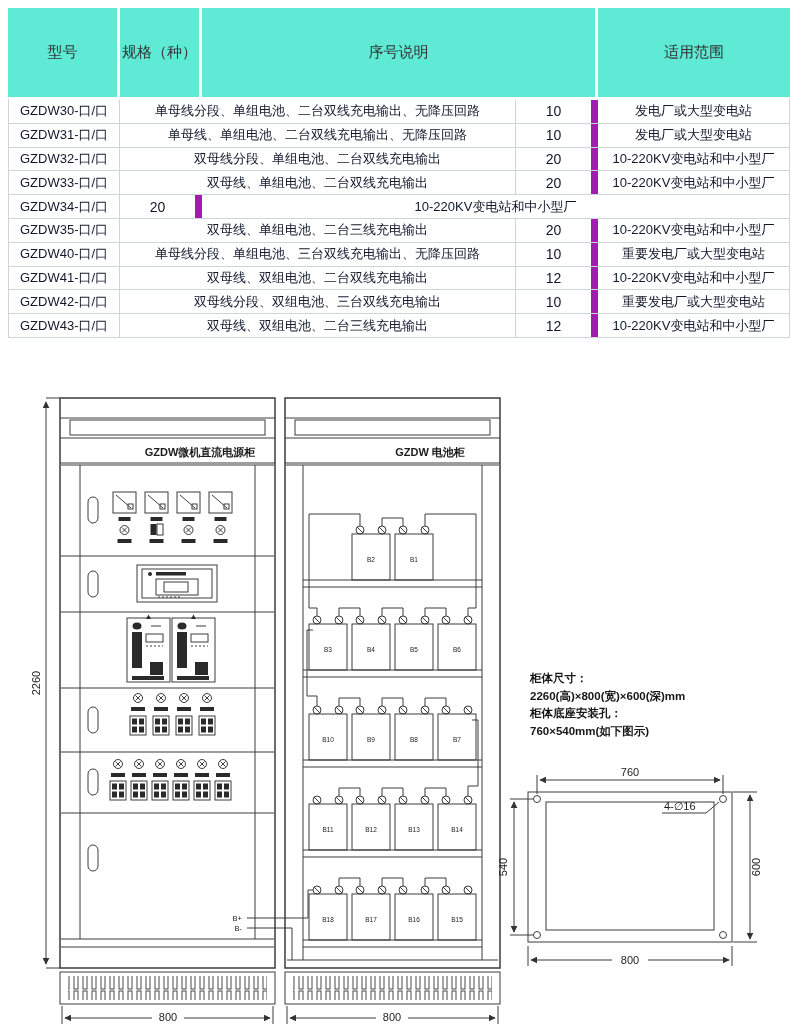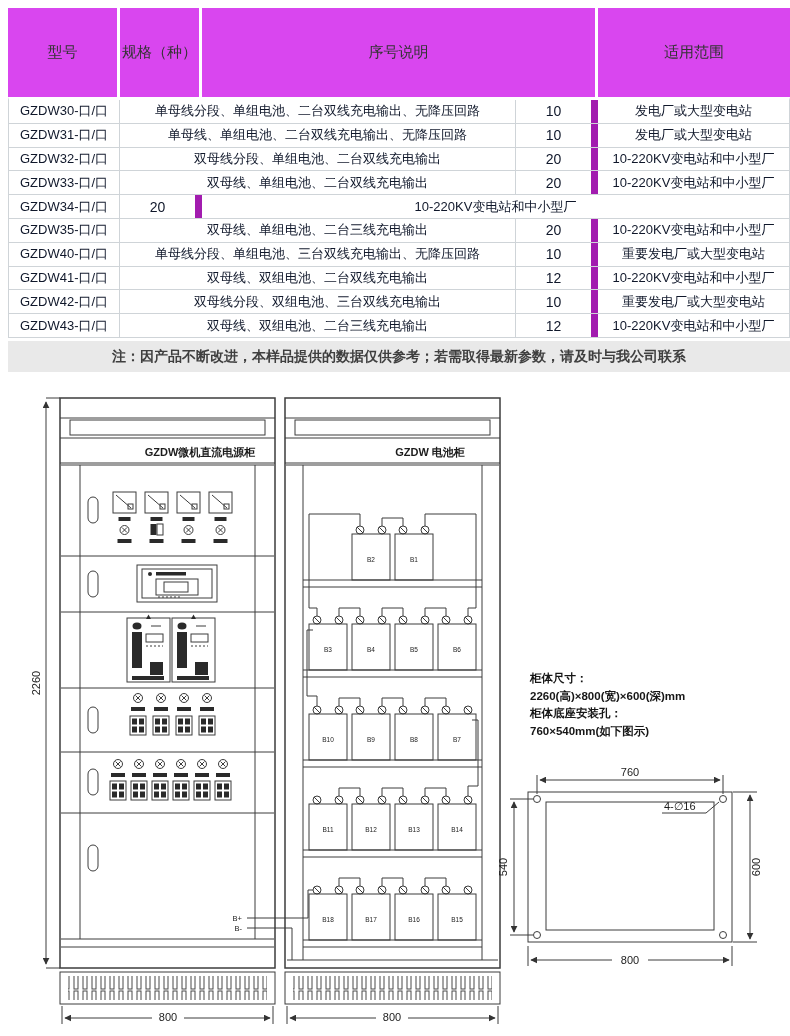--- a/index.html
+++ b/index.html
@@ -1,21 +1,21 @@
 <!DOCTYPE html>
 <html><head>
 <meta charset="utf-8">
 <style>
   html,body{margin:0;padding:0;background:#fff;}
   .page{position:relative;width:790px;height:1036px;background:#fff;overflow:hidden;
         font-family:"Liberation Sans","DejaVu Sans",sans-serif;}
   
   .spec{position:absolute;left:8px;top:8px;width:782px;}
   .thead{display:flex;height:89px;}
-  .th{box-sizing:border-box;background:#d946ef;display:flex;align-items:center;justify-content:center;
+  .th{box-sizing:border-box;background:#5eead4;display:flex;align-items:center;justify-content:center;
       font-size:15px;color:#333;}
   .th1{width:112px;border-right:3px solid #fff;}
   .th2{width:396px;border-right:3px solid #fff;}
   .th3{width:82px;border-right:3px solid #fff;}
   .th4{flex:1;}
   .tbody{border-top:3px solid #fff;border-left:1px solid #cfd4d8;border-right:1px solid #cfd4d8;}
   .tr{display:flex;height:22.8px;border-bottom:1px solid #cfd4d8;}
   .td{box-sizing:border-box;display:flex;align-items:center;justify-content:center;
       font-size:13px;color:#0f172a;white-space:nowrap;overflow:hidden;}
   .td1{width:111px;border-right:1px solid #cfd4d8;justify-content:flex-start;padding-left:11px;}
@@ -105,21 +105,20 @@
       </div>
       <div class="tr">
         <div class="td td1">GZDW43-口/口</div>
         <div class="td td2">双母线、双组电池、二台三线充电输出</div>
         <div class="td td3">12</div>
         <div class="td td4">10-220KV变电站和中小型厂</div>
       </div>
     </div>
   </div>
 
-  <div class="note">注：因产品不断改进，本样品提供的数据仅供参考；若需取得最新参数，请及时与我公司联系</div>
 
   <div class="anno">
     <div>柜体尺寸：</div>
     <div>2260(高)×800(宽)×600(深)mm</div>
     <div>柜体底座安装孔：</div>
     <div>760×540mm(如下图示)</div>
   </div>
 
   <svg class="dg" width="790" height="646" viewBox="0 0 790 646">
     <defs>

